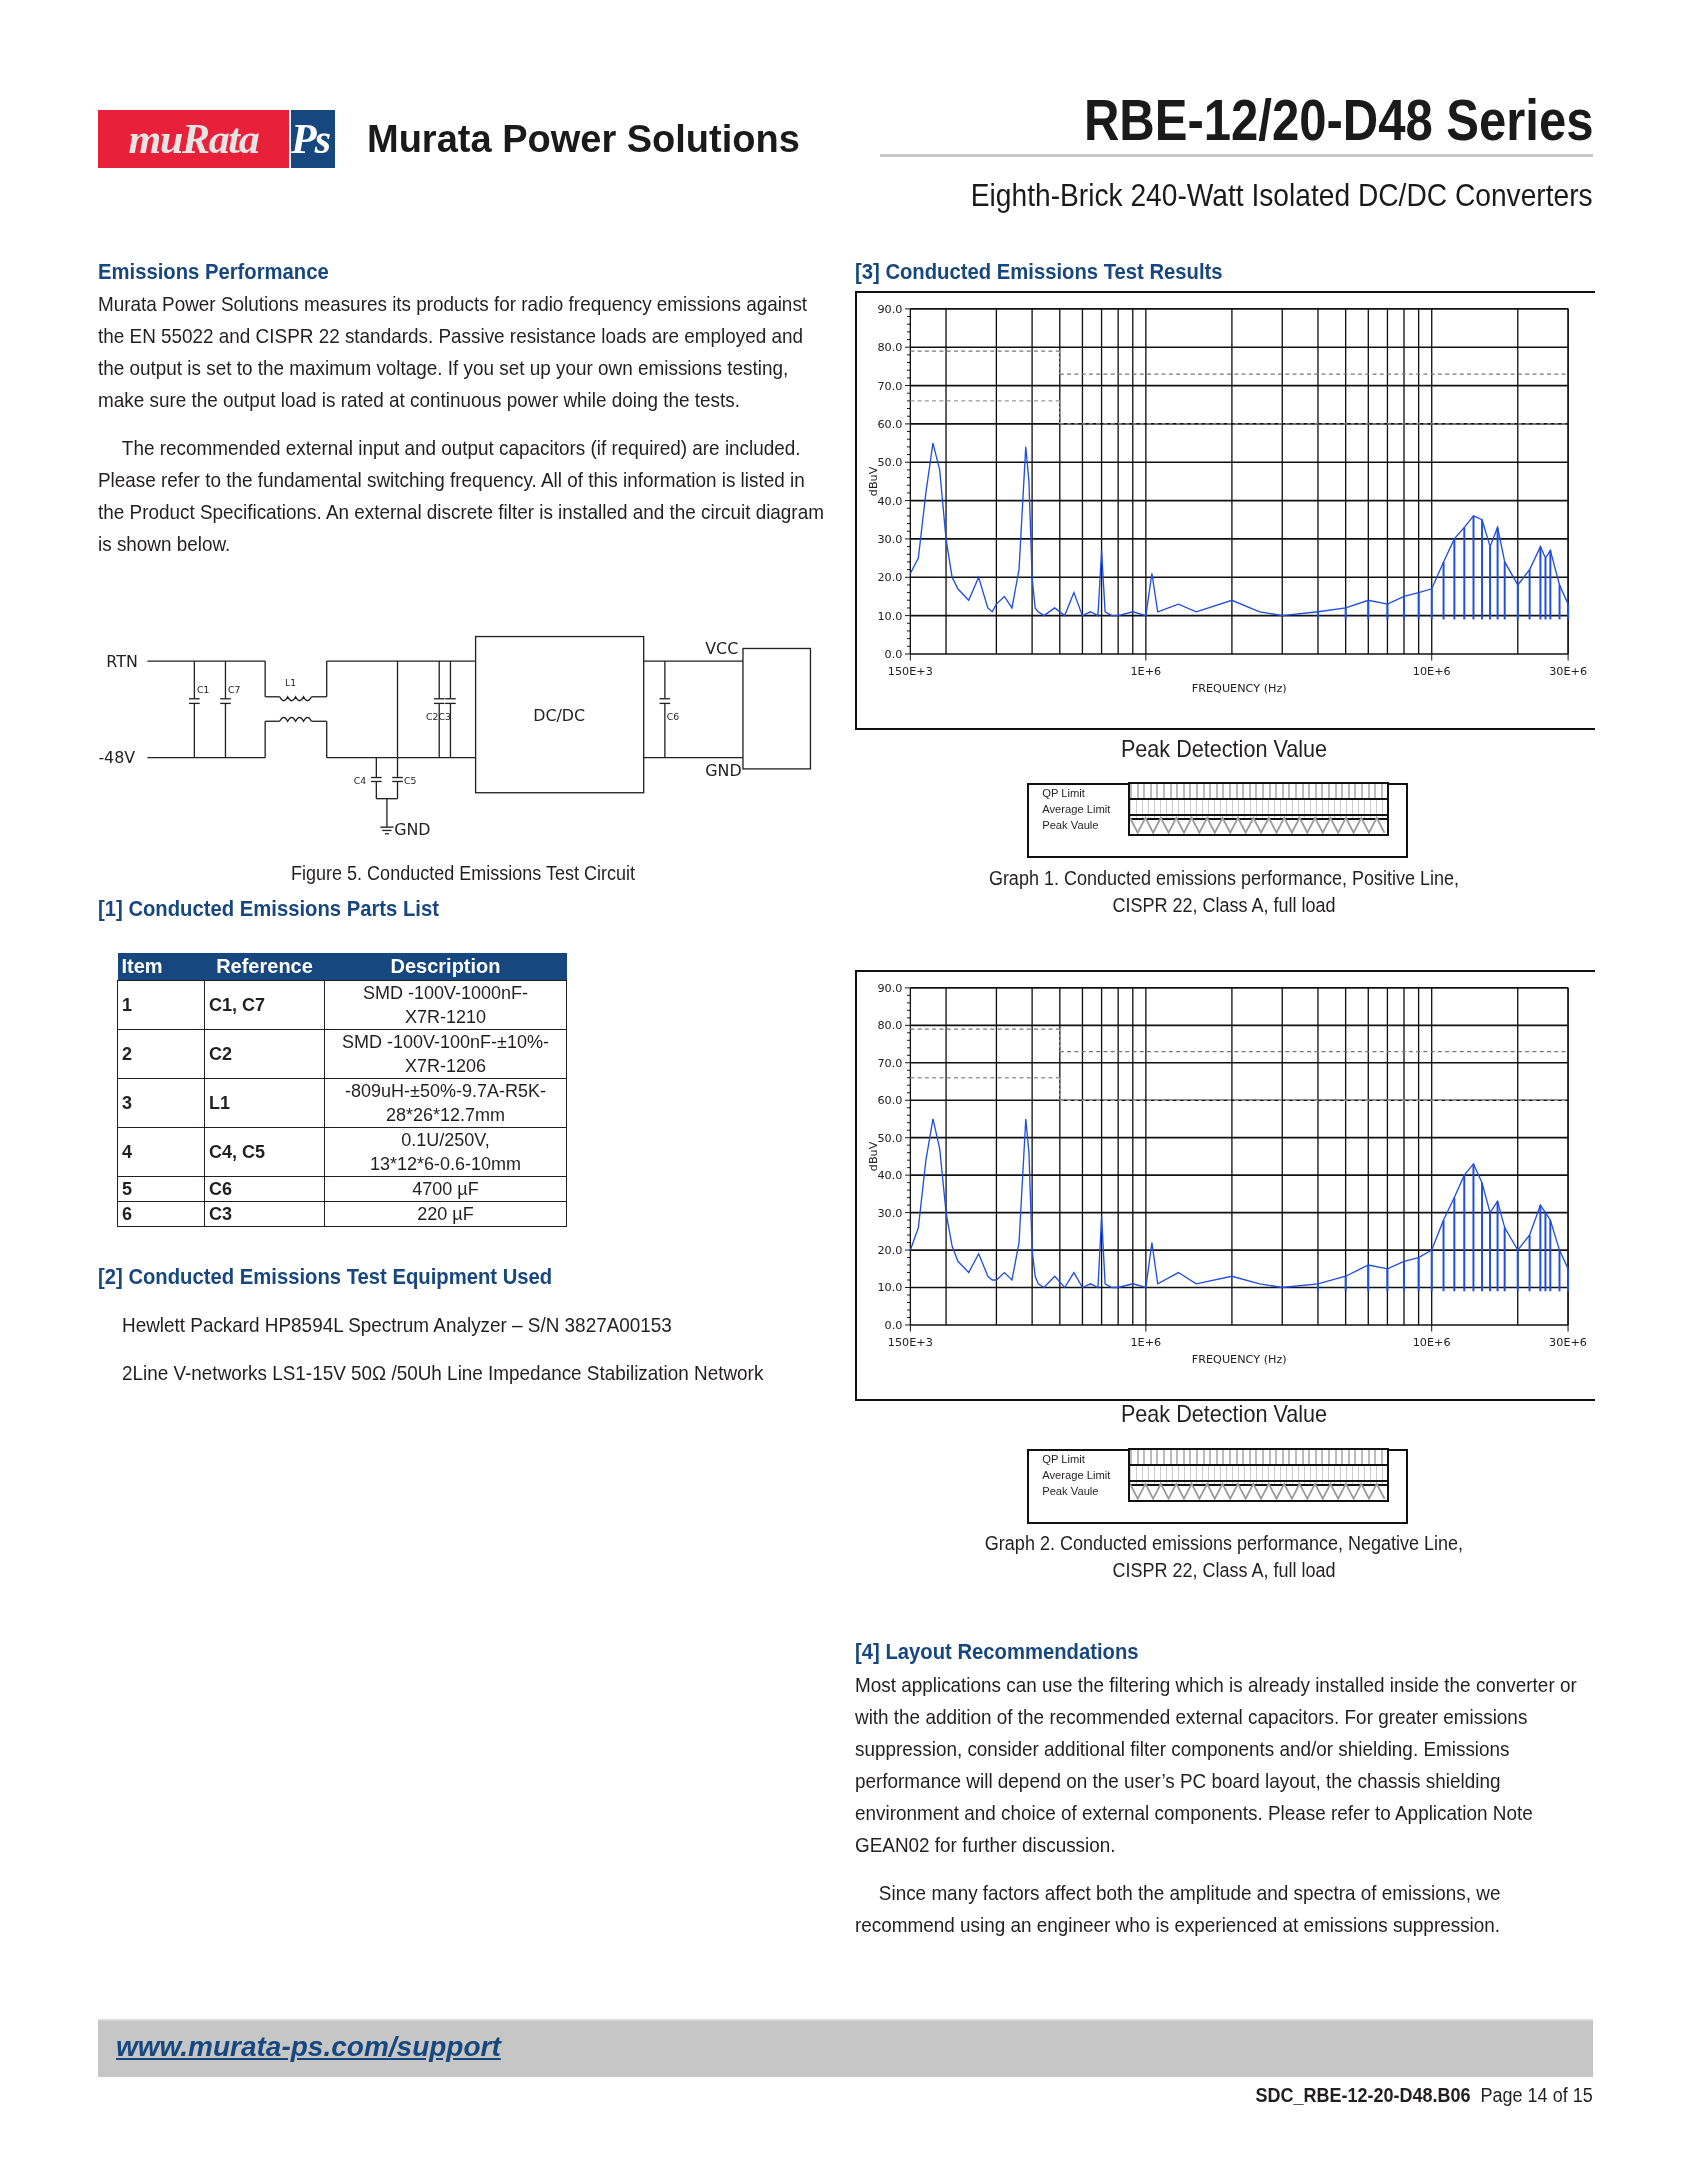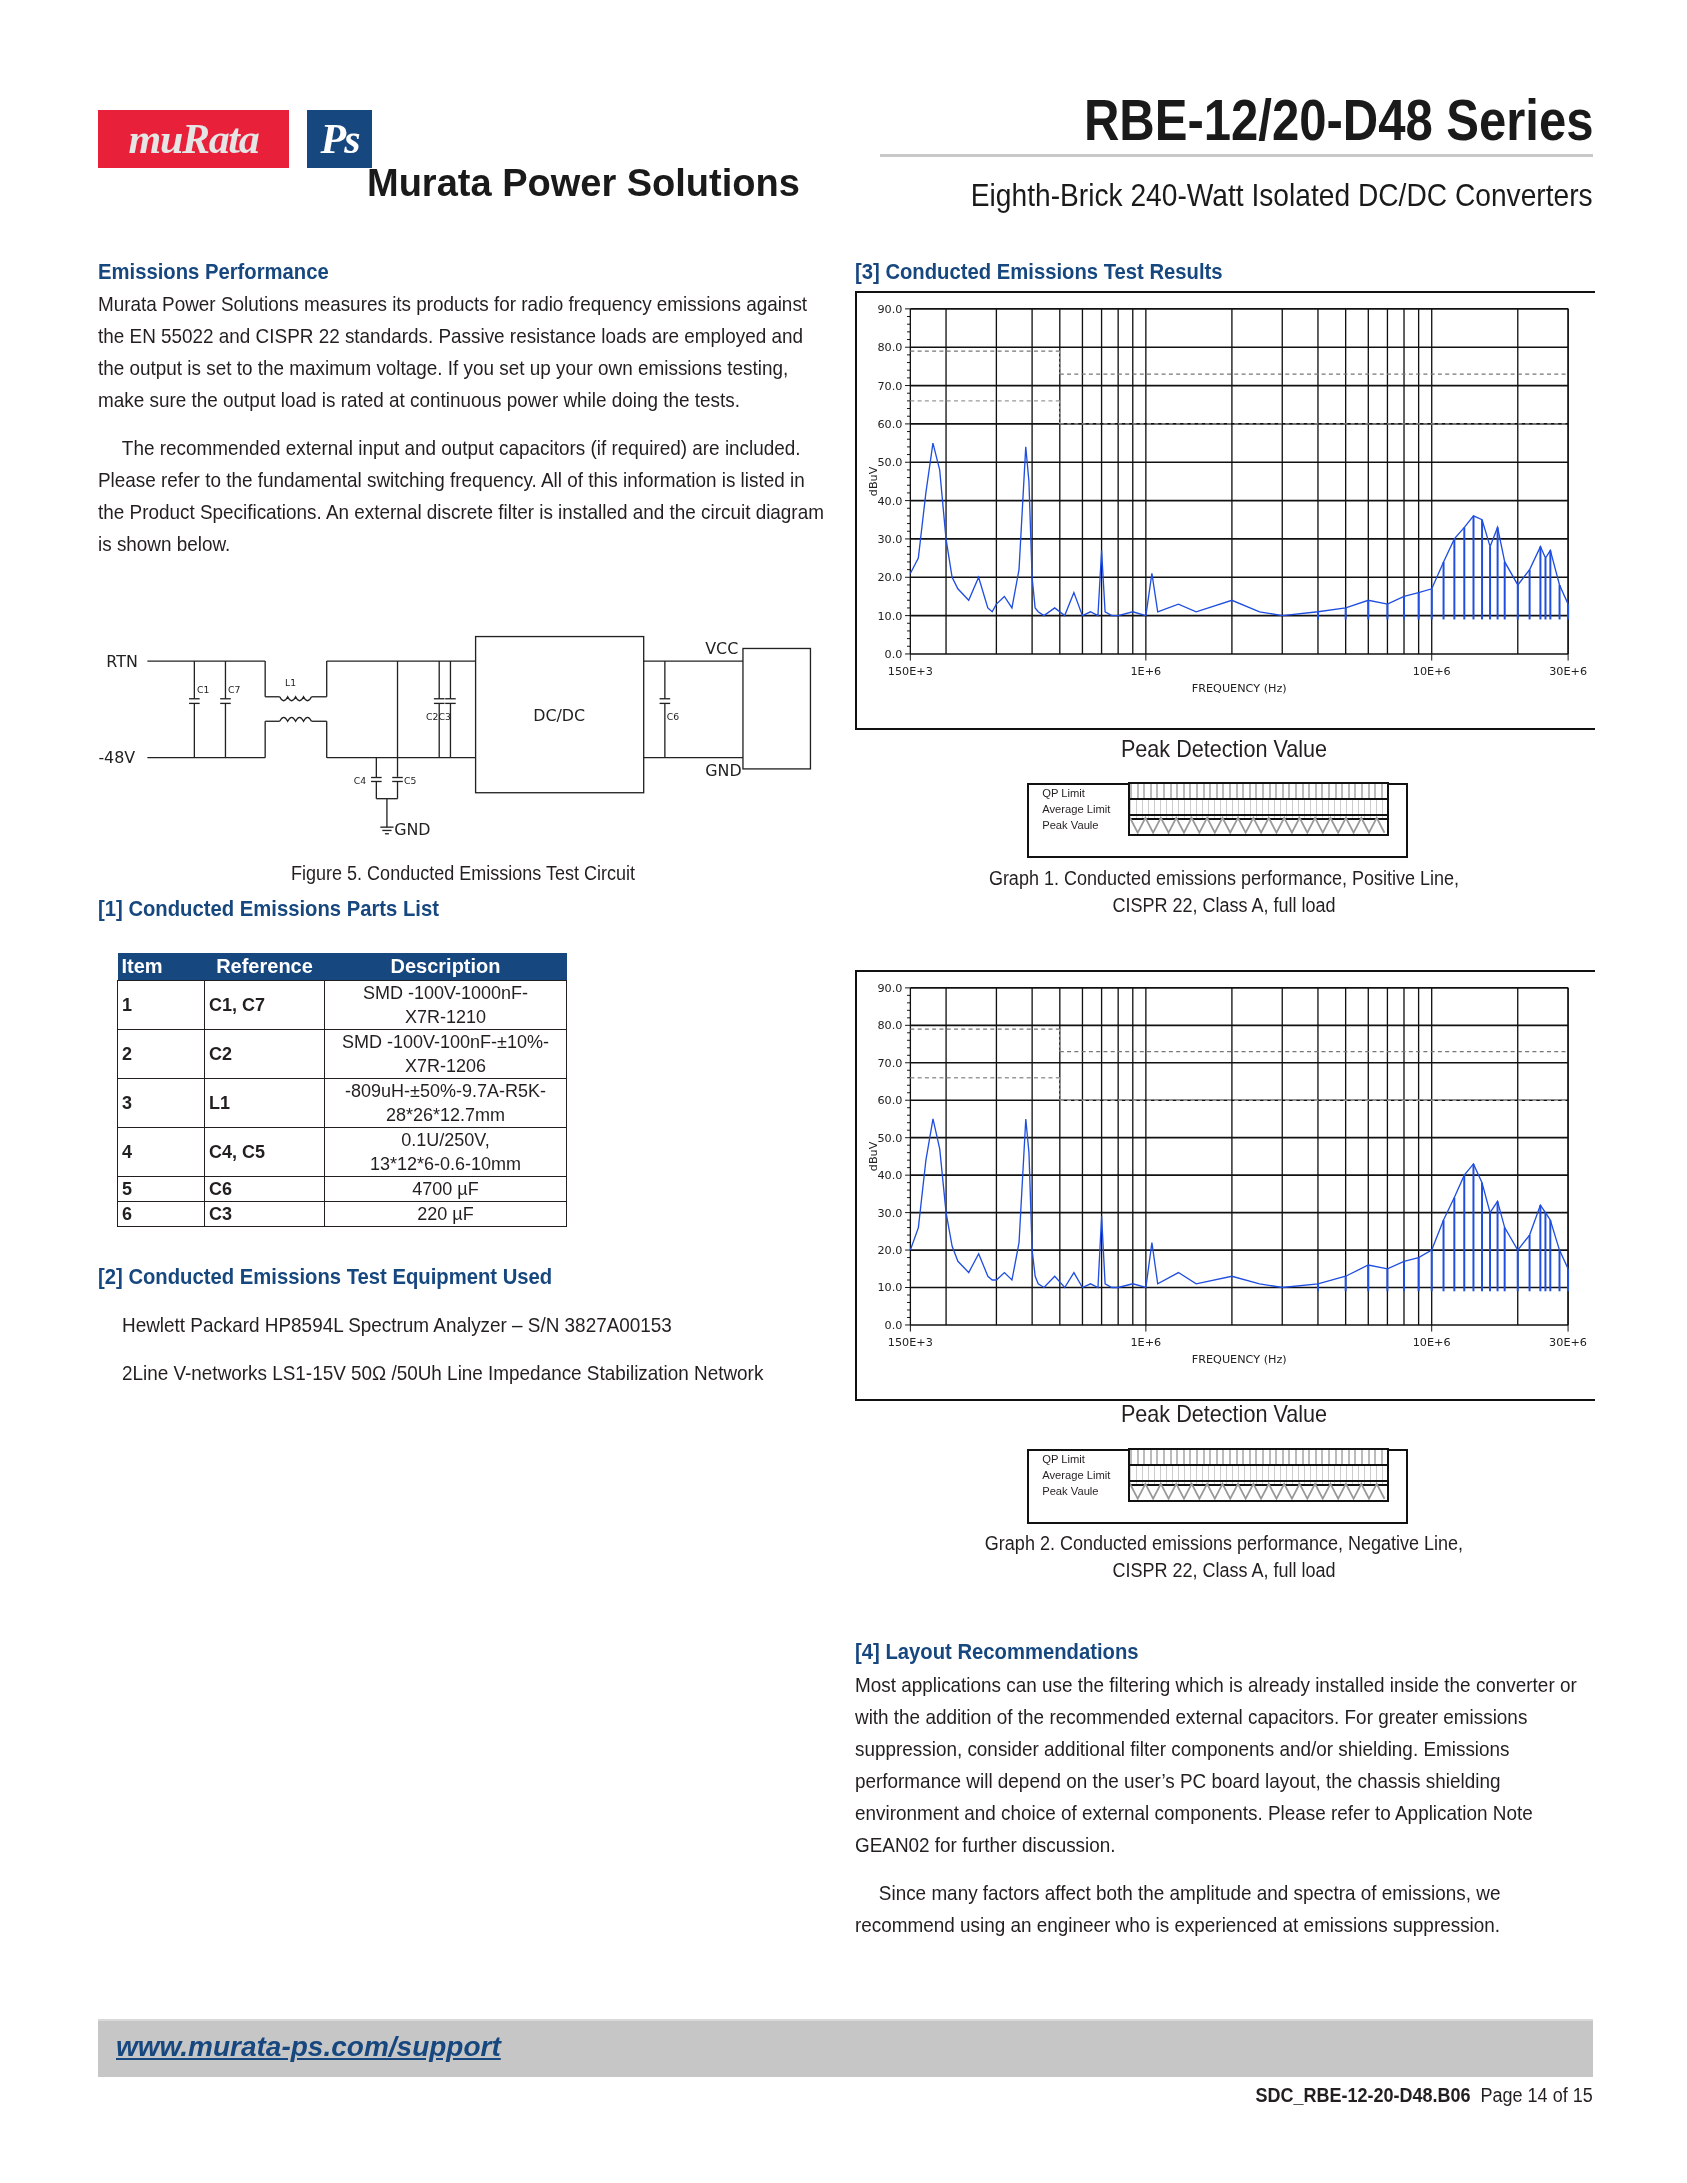--- a/index.html
+++ b/index.html
@@ -1,23 +1,23 @@
 <!DOCTYPE html>
 <html style="font-size:10.6px"><head>
 <meta charset="utf-8">
 <style>
   html,body{margin:0;padding:0;background:#fff;}
   body{width:1687px;height:2183px;position:relative;overflow:hidden;font-family:"Liberation Sans",sans-serif;color:#231f20;}
   .abs{position:absolute;}
   
   .logo-red{left:98px;top:110px;width:191px;height:58px;background:#e8203a;display:flex;align-items:center;justify-content:center;}
   .logo-red span{color:#e5e5e5;font-family:"Liberation Serif",serif;font-style:italic;font-weight:bold;font-size:42px;letter-spacing:-1.3px;}
-  .logo-blue{left:307px;top:110px;width:65px;height:58px;background:#17477f;display:flex;align-items:center;justify-content:center;}
+  .logo-blue{left:291px;top:110px;width:44px;height:58px;background:#17477f;display:flex;align-items:center;}
   .logo-blue span{color:#fff;font-family:"Liberation Serif",serif;font-style:italic;font-weight:bold;font-size:42px;letter-spacing:-2px;}
-  .brand{left:367px;top:118px;font-size:38px;font-weight:bold;color:#1a1a1a;letter-spacing:0px;margin-top:44px;}
+  .brand{left:367px;top:118px;font-size:38px;font-weight:bold;color:#1a1a1a;letter-spacing:0px;}
   .series{right:94px;top:87px;font-size:57px;font-weight:bold;color:#1a1a1a;transform:scaleX(0.86);transform-origin:right top;}
   .hrule{left:880px;top:154px;width:713px;height:2.6px;background:#c8c8c8;}
   .subtitle{right:94px;top:177px;font-size:32px;color:#1a1a1a;transform:scaleX(0.88);transform-origin:right top;}
   .h2{font-weight:bold;color:#17477f;font-size:22.5px;transform:scaleX(0.9);transform-origin:left top;white-space:nowrap;}
   .body{font-size:21px;line-height:32px;color:#231f20;transform:scaleX(0.9);transform-origin:left top;}
   .body p{margin:0;}
   .caption{font-size:20px;color:#231f20;text-align:center;line-height:26.5px;transform:scaleX(0.9);}
   
   table.parts{border-collapse:collapse;font-size:18px;}
   table.parts th{background:#17477f;color:#fff;font-weight:bold;text-align:center;height:26.5px;padding:0 4px;font-size:20px;border:none;}

